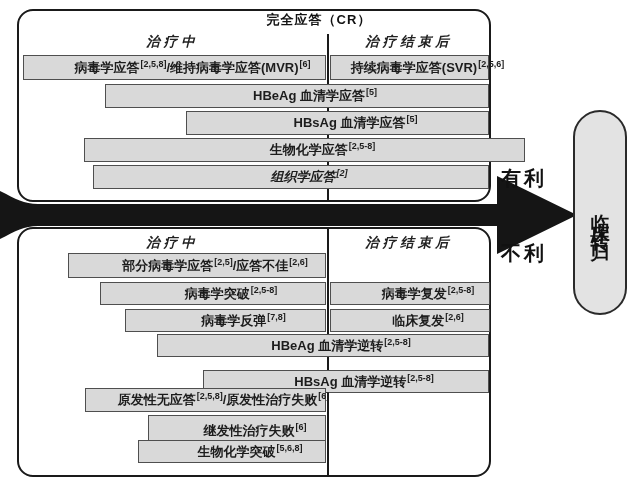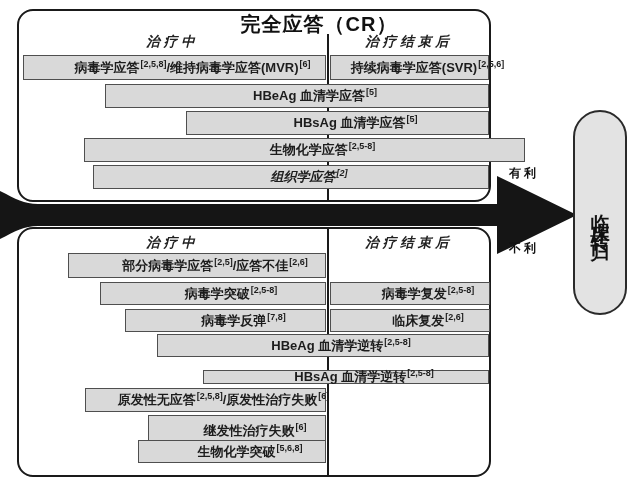--- a/index.html
+++ b/index.html
@@ -8,41 +8,41 @@
     font-family:"Liberation Sans",sans-serif;overflow:hidden;
   }
   .outcome-box{
     position:absolute;border:2px solid var(--box-border);border-radius:16px;
     background:#ffffff;box-sizing:border-box;
   }
   .box-top{left:17px;top:9px;width:474px;height:193px;}
   .box-bottom{left:17px;top:227px;width:474px;height:250px;}
   .diagram-title{
     position:absolute;left:169px;top:11px;width:300px;text-align:center;
-    font-size:20px;font-weight:bold;color:#111;letter-spacing:1px;
+    font-size:13px;font-weight:bold;color:#111;letter-spacing:1px;
   }
   .col-header{
     position:absolute;text-align:center;font-family:"Liberation Serif",serif;
     font-style:italic;font-weight:600;font-size:13.5px;color:#222;letter-spacing:4px;
   }
   .divider{position:absolute;width:2px;background:var(--box-border);}
   .divider-top{left:327px;top:34px;height:166px;}
   .divider-bottom{left:327px;top:229px;height:246px;}
   .bar{
     position:absolute;box-sizing:border-box;background:var(--bar-fill);
     border:1px solid var(--bar-border);display:flex;align-items:center;
     justify-content:center;font-size:13px;font-weight:bold;color:#1c1c1c;
     white-space:nowrap;
     padding-left:36px;
   }
   .bar sup{font-size:9px;position:relative;top:-4px;line-height:0;margin-left:1px;}
   .arrow-svg{position:absolute;left:0;top:0;pointer-events:none;}
   .arrow-label{
     position:absolute;width:46px;text-align:center;font-family:"Liberation Serif",serif;
-    font-size:12px;font-weight:600;color:#111;letter-spacing:3px;
+    font-size:20px;font-weight:600;color:#111;letter-spacing:3px;
   }
   .label-favorable{left:501px;top:165px;}
   .label-unfavorable{left:501px;top:240px;}
   .outcome-capsule{
     position:absolute;left:573px;top:110px;width:54px;height:205px;
     background:var(--capsule-fill);border:2px solid #2a2a2a;border-radius:28px;
     box-sizing:border-box;display:flex;align-items:center;justify-content:center;
   }
   .outcome-text{
     writing-mode:vertical-rl;text-orientation:upright;
@@ -113,21 +113,21 @@
       <sup>[7,8]</sup>
   </div>
   <div class="bar" style="left:330px;top:309px;width:160px;height:23px;">
     <span>临床复发</span>
       <sup>[2,6]</sup>
   </div>
   <div class="bar" style="left:157px;top:334px;width:332px;height:23px;justify-content:center;">
     <span>HBeAg 血清学逆转</span>
       <sup>[2,5-8]</sup>
   </div>
-  <div class="bar" style="left:203px;top:370px;width:286px;height:14px;">
+  <div class="bar" style="left:203px;top:370px;width:286px;height:23px;">
     <span>HBsAg 血清学逆转</span>
       <sup>[2,5-8]</sup>
   </div>
   <div class="bar" style="left:85px;top:388px;width:241px;height:24px;">
     <span>原发性无应答</span>
       <sup>[2,5,8]</sup>
       <span>/原发性治疗失败</span>
       <sup>[6]</sup>
   </div>
   <div class="bar" style="left:148px;top:415px;width:178px;height:32px;">

